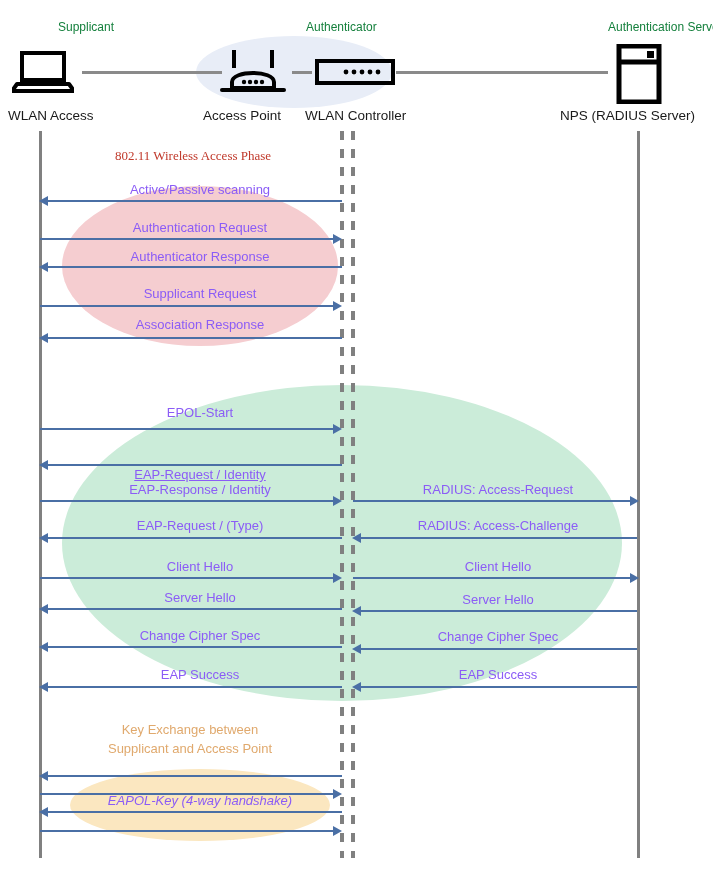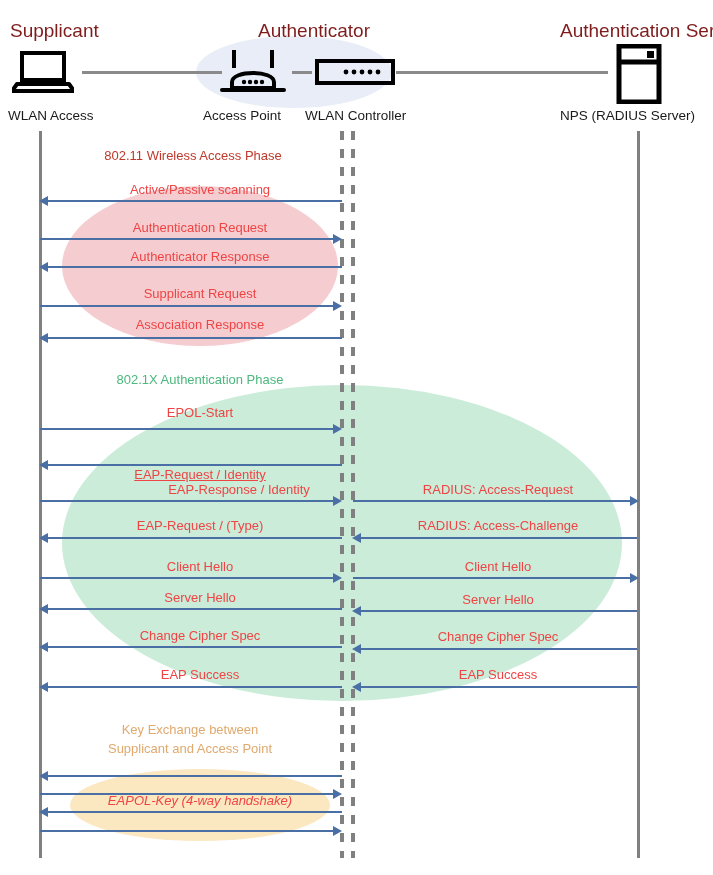--- a/index.html
+++ b/index.html
@@ -16,23 +16,24 @@
   #canvas {
     position: relative;
     width: 713px;
     height: 875px;
     background: #ffffff;
   }
 
   
   .actor-title {
     position: absolute;
-    font-size: 19px;
-    color: #7f1d1d;
+    font-size: 12px;
+    color: #15803d;
     white-space: nowrap;
+    margin-left: 48px;
   }
   .actor-caption {
     position: absolute;
     font-size: 13.5px;
     color: #1a1a1a;
     white-space: nowrap;
   }
   .auth-blob {
     position: absolute;
     left: 196px;
@@ -86,21 +87,21 @@
     z-index: 6;
     text-align: center;
     white-space: pre-line;
     line-height: 1.45;
   }
 
   
   .msg-label {
     position: absolute;
     font-size: 13px;
-    color: #ef4444;
+    color: #8b5cf6;
     z-index: 6;
     text-align: center;
     white-space: nowrap;
     transform: translateX(-50%);
   }
   .arrow-line {
     position: absolute;
     height: 1.6px;
     background: #4a6fa5;
     z-index: 5;
@@ -183,22 +184,21 @@
 
   <div class="lifeline" style="left:39px; top:131px; height:727px;"></div>
   <div class="lifeline-dashed" style="left:340px; top:131px; height:727px;"></div>
   <div class="lifeline-dashed" style="left:351px; top:131px; height:727px;"></div>
   <div class="lifeline" style="left:637px; top:131px; height:727px;"></div>
 
   <div class="phase-blob blob-wireless" style="left:62px; top:186px; width:276px; height:160px;"></div>
   <div class="phase-blob blob-dot1x" style="left:62px; top:385px; width:560px; height:316px;"></div>
   <div class="phase-blob blob-key" style="left:70px; top:769px; width:260px; height:72px;"></div>
 
-  <div class="phase-label" style="left:88px; top:147px; width:210px; color:#c0392b;">802.11 Wireless Access Phase</div>
-  <div class="phase-label" style="left:100px; top:371px; width:200px; color:#4cb87d;">802.1X Authentication Phase</div>
+  <div class="phase-label" style="left:88px; top:147px; width:210px; color:#c0392b;font-family:Liberation Serif, serif;">802.11 Wireless Access Phase</div>
   <div class="phase-label" style="left:90px; top:721px; width:200px; color:#e0a96d;">Key Exchange between
 Supplicant and Access Point</div>
 
   <div class="msg-label" style="left:200px; top:182px;">Active/Passive scanning</div>
   <div class="arrow-line" style="left:48px; top:200px; width:294px;"></div>
   <div class="arrow-head left" style="left:39px; top:196px;"></div>
 
   <div class="msg-label" style="left:200px; top:220px;">Authentication Request</div>
   <div class="arrow-line" style="left:40px; top:238px; width:294px;"></div>
   <div class="arrow-head right" style="left:333px; top:234px;"></div>
@@ -216,21 +216,21 @@
   <div class="arrow-head left" style="left:39px; top:333px;"></div>
 
   <div class="msg-label" style="left:200px; top:405px;">EPOL-Start</div>
   <div class="arrow-line" style="left:40px; top:428px; width:294px;"></div>
   <div class="arrow-head right" style="left:333px; top:424px;"></div>
 
   <div class="msg-label" style="left:200px; top:467px;text-decoration:underline;">EAP-Request / Identity</div>
   <div class="arrow-line" style="left:48px; top:464px; width:294px;"></div>
   <div class="arrow-head left" style="left:39px; top:460px;"></div>
 
-  <div class="msg-label" style="left:200px; top:482px;margin-left:39px;">EAP-Response / Identity</div>
+  <div class="msg-label" style="left:200px; top:482px;">EAP-Response / Identity</div>
   <div class="arrow-line" style="left:40px; top:500px; width:294px;"></div>
   <div class="arrow-head right" style="left:333px; top:496px;"></div>
 
   <div class="msg-label" style="left:200px; top:518px;">EAP-Request / (Type)</div>
   <div class="arrow-line" style="left:48px; top:537px; width:294px;"></div>
   <div class="arrow-head left" style="left:39px; top:533px;"></div>
 
   <div class="msg-label" style="left:200px; top:559px;">Client Hello</div>
   <div class="arrow-line" style="left:40px; top:577px; width:294px;"></div>
   <div class="arrow-head right" style="left:333px; top:573px;"></div>

